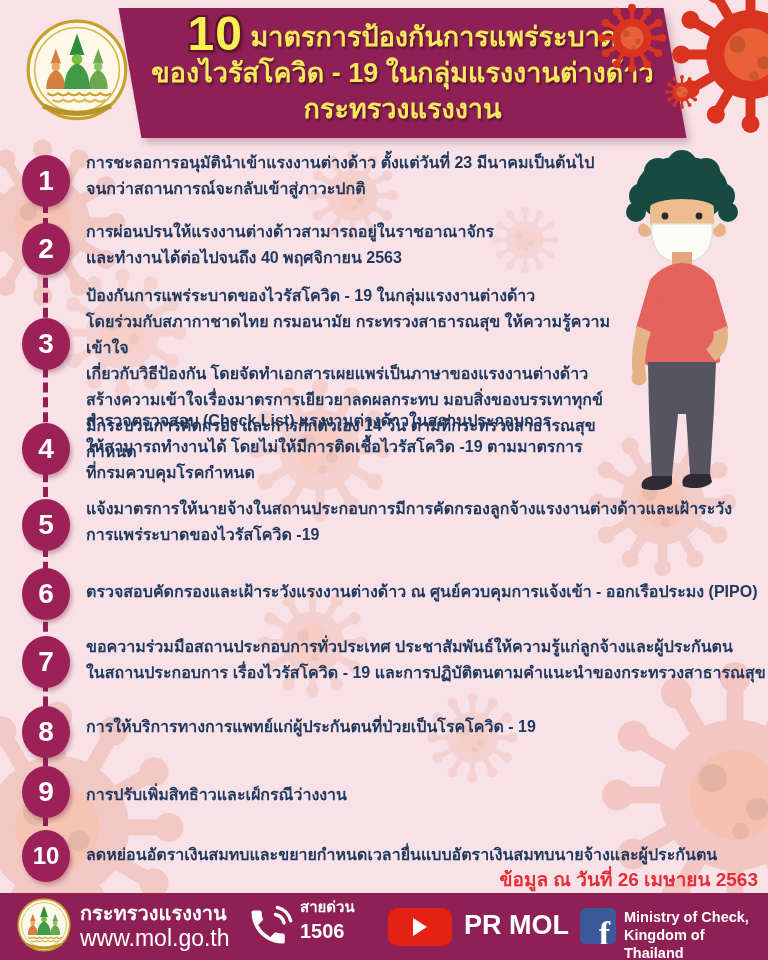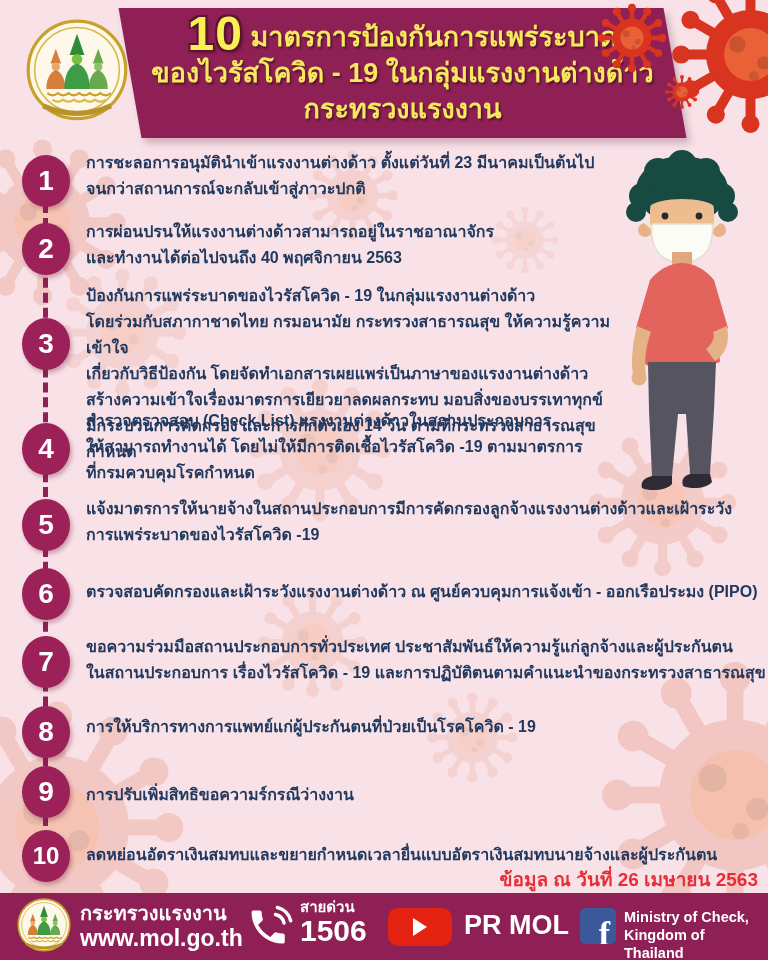--- a/index.html
+++ b/index.html
@@ -52,25 +52,25 @@
 
   
   .worker { position:absolute; left:598px; top:150px; width:168px; height:360px; z-index:2; }
 
   
   .footer { position:absolute; left:0; top:893px; width:768px; height:67px;
             background:#8e2055; z-index:4; color:#fff; }
   .seal-small { position:absolute; left:16px; top:5px; width:56px; height:56px; }
   .f-org { position:absolute; left:80px; top:8px; line-height:25px; }
   .f-org .l1 { font-size:20px; font-weight:bold; }
-  .f-org .l2 { font-size:23px; font-weight:bold; }
+  .f-org .l2 { font-size:23px; font-weight:normal; }
   .f-phone { position:absolute; left:246px; top:10px; width:48px; height:48px; }
   .f-hot { position:absolute; left:300px; top:5px; line-height:17px; }
   .f-hot .lab { font-size:15px; font-weight:bold; }
-  .f-hot .num { font-size:30px; font-weight:bold; line-height:32px; }
+  .f-hot .num { font-size:20px; font-weight:bold; line-height:32px; }
   .f-yt { position:absolute; left:388px; top:15px; width:64px; height:38px;
           background:#e32212; border-radius:10px; display:flex; align-items:center; justify-content:center; }
   .f-yt .tri { width:0; height:0; border-left:14px solid #fff; border-top:9px solid transparent; border-bottom:9px solid transparent; }
   .f-ytname { position:absolute; left:464px; top:17px; font-size:27px; font-weight:bold; }
   .f-fb { position:absolute; left:580px; top:15px; width:36px; height:36px;
           background:#3b5998; border-radius:5px; overflow:hidden; }
   .f-fb span { position:absolute; right:6px; bottom:-9px; color:#fff; font-size:34px; font-weight:bold; font-family:"Liberation Serif", serif; }
   .f-fbtext { position:absolute; left:624px; top:15px; font-size:14.5px; font-weight:bold; line-height:18px; }
 </style>
 </head>
@@ -207,21 +207,21 @@
 มีกระบวนการคัดกรอง และการกักตัวเอง 14 วัน ตามที่กระทรวงสาธารณสุขกำหนด</div>
 <div class="mt" style="top:408px">สำรวจตรวจสอบ (Check List) แรงงานต่างด้าวในสถานประกอบการ
 ให้สามารถทำงานได้ โดยไม่ให้มีการติดเชื้อไวรัสโควิด -19 ตามมาตรการ
 ที่กรมควบคุมโรคกำหนด</div>
 <div class="mt wide" style="top:496px">แจ้งมาตรการให้นายจ้างในสถานประกอบการมีการคัดกรองลูกจ้างแรงงานต่างด้าวและเฝ้าระวัง
 การแพร่ระบาดของไวรัสโควิด -19</div>
 <div class="mt wide" style="top:579px">ตรวจสอบคัดกรองและเฝ้าระวังแรงงานต่างด้าว ณ ศูนย์ควบคุมการแจ้งเข้า - ออกเรือประมง (PIPO)</div>
 <div class="mt wide" style="top:634px">ขอความร่วมมือสถานประกอบการทั่วประเทศ ประชาสัมพันธ์ให้ความรู้แก่ลูกจ้างและผู้ประกันตน
 ในสถานประกอบการ เรื่องไวรัสโควิด - 19 และการปฏิบัติตนตามคำแนะนำของกระทรวงสาธารณสุข</div>
 <div class="mt" style="top:714px">การให้บริการทางการแพทย์แก่ผู้ประกันตนที่ป่วยเป็นโรคโควิด - 19</div>
-<div class="mt" style="top:782px">การปรับเพิ่มสิทธิขอความร์กรณีว่างงาน</div>
+<div class="mt" style="top:782px">การปรับเพิ่มสิทธิาวและเฝ์กรณีว่างงาน</div>
 <div class="mt wide" style="top:842px">ลดหย่อนอัตราเงินสมทบและขยายกำหนดเวลายื่นแบบอัตราเงินสมทบนายจ้างและผู้ประกันตน</div>
 
 <div class="note">ข้อมูล ณ วันที่ 26 เมษายน 2563</div>
 
 <svg class="worker" viewBox="0 0 168 360">
   <ellipse cx="84" cy="40" rx="46" ry="34" fill="#174a40"></ellipse>
   <circle cx="44" cy="46" r="13" fill="#174a40"></circle>
     <circle cx="60" cy="22" r="14" fill="#174a40"></circle>
   <circle cx="84" cy="15" r="15" fill="#174a40"></circle>
     <circle cx="108" cy="22" r="14" fill="#174a40"></circle>

